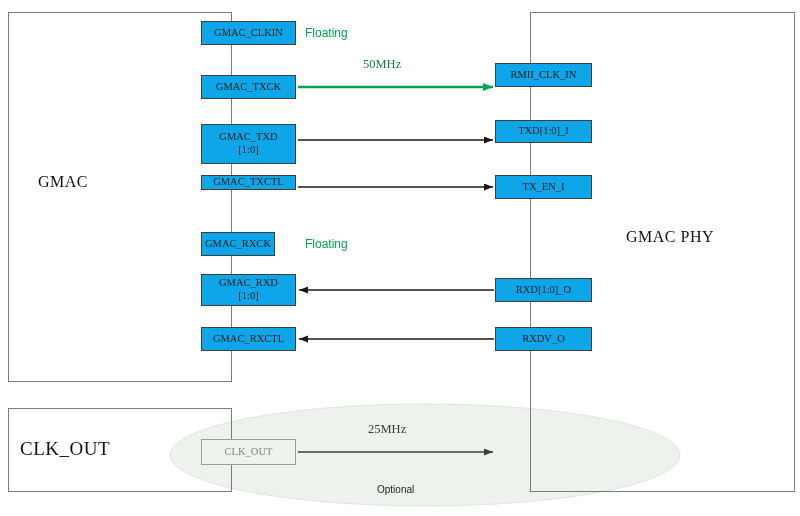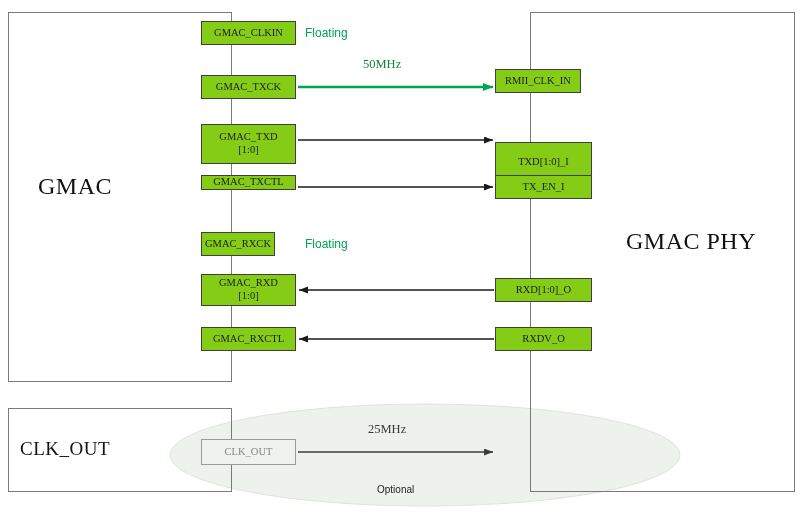--- a/index.html
+++ b/index.html
@@ -2,22 +2,22 @@
 <html style="--green: #00a550; --line: #1a1a1a; --muted: #858585; --ellipse: #e9efe9;"><head>
 <meta charset="utf-8">
 <style>
   html,body{margin:0;padding:0;background:#fff;}
   .canvas{position:relative;width:800px;height:516px;background:#fff;
           font-family:"Liberation Serif",serif;overflow:hidden;}
   .layer{position:absolute;left:0;top:0;pointer-events:none;}
   .layer.bg{z-index:0;}
   .layer.fg{z-index:3;}
   .bigbox{position:absolute;border:1px solid #7a7a7a;background:transparent;z-index:1;}
-  .biglabel{position:absolute;z-index:2;color:#111;font-size:24px;letter-spacing:.5px;}
-  .port{position:absolute;z-index:2;border:1px solid #3f3f3f;background:#84cc16;color:#1d1d1d;
+  .biglabel{position:absolute;z-index:2;color:#111;font-size:16px;letter-spacing:.5px;}
+  .port{position:absolute;z-index:2;border:1px solid #3f3f3f;background:#0ea5e9;color:#1d1d1d;
         display:flex;align-items:center;justify-content:center;text-align:center;
         font-size:10.5px;line-height:1.2;white-space:pre-line;box-sizing:border-box;}
   .port.muted{border-color:#9c9c9c;color:#858585;background:#eff3ee;}
   .note{position:absolute;z-index:2;font-family:"Liberation Sans",sans-serif;font-size:12px;color:#1d1d1d;}
   .note.green{color:var(--green,#00a550);}
   .freq{position:absolute;z-index:2;font-family:"Liberation Serif",serif;font-size:12.5px;color:#15803d;}
   .optional{position:absolute;z-index:2;font-family:"Liberation Sans",sans-serif;font-size:10px;color:#222;}
 </style>
 </head>
 <body>
@@ -40,22 +40,22 @@
   <div class="port" style="left:201px;top:75px;width:95px;height:24px">GMAC_TXCK</div>
   <div class="port" style="left:201px;top:124px;width:95px;height:40px">GMAC_TXD
 [1:0]</div>
   <div class="port" style="left:201px;top:175px;width:95px;height:15px">GMAC_TXCTL</div>
   <div class="port" style="left:201px;top:232px;width:74px;height:24px">GMAC_RXCK</div>
   <div class="port" style="left:201px;top:274px;width:95px;height:32px">GMAC_RXD
 [1:0]</div>
   <div class="port" style="left:201px;top:327px;width:95px;height:24px">GMAC_RXCTL</div>
   <div class="port muted" style="left:201px;top:439px;width:95px;height:26px">CLK_OUT</div>
 
-  <div class="port" style="left:495px;top:69px;width:86px;height:24px">RMII_CLK_IN</div>
-  <div class="port" style="left:495px;top:142px;width:97px;height:40px">TXD[1:0]_I</div>
+  <div class="port" style="left:495px;top:63px;width:97px;height:24px">RMII_CLK_IN</div>
+  <div class="port" style="left:495px;top:120px;width:97px;height:23px">TXD[1:0]_I</div>
   <div class="port" style="left:495px;top:175px;width:97px;height:24px">TX_EN_I</div>
   <div class="port" style="left:495px;top:278px;width:97px;height:24px">RXD[1:0]_O</div>
   <div class="port" style="left:495px;top:327px;width:97px;height:24px">RXDV_O</div>
 
   <div class="note green" style="left:305px;top:26px">Floating</div>
   <div class="note green" style="left:305px;top:237px">Floating</div>
   <div class="freq" style="left:363px;top:57px">50MHz</div>
   <div class="freq" style="left:368px;top:422px;color:#3a3a3a">25MHz</div>
   <div class="optional" style="left:377px;top:484px">Optional</div>
 

